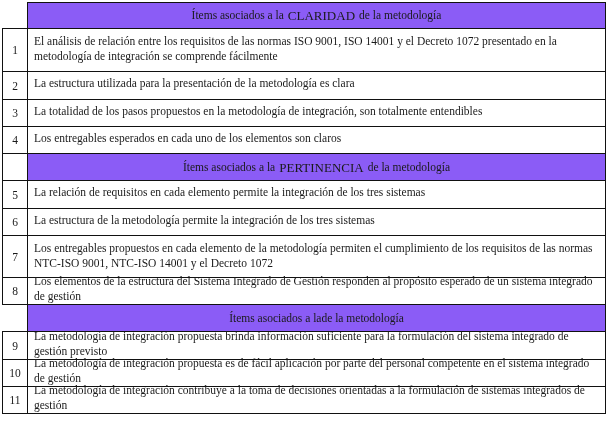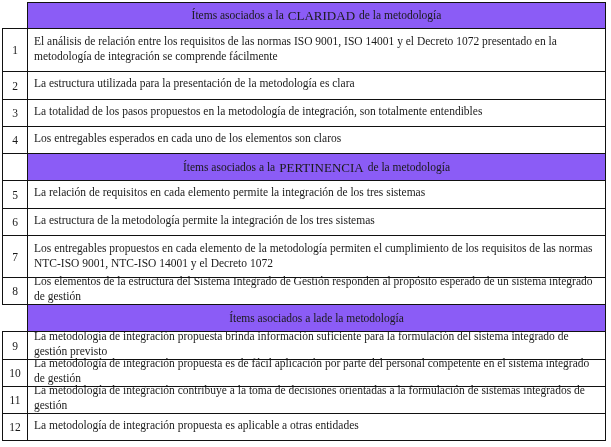--- a/index.html
+++ b/index.html
@@ -87,18 +87,14 @@
     <div class="txt">La metodología de integración propuesta brinda información suficiente para la formulación del sistema integrado de gestión previsto</div>
   </div>
   <div class="row" style="height:27px">
     <div class="num">10</div>
     <div class="txt">La metodología de integración propuesta es de fácil aplicación por parte del personal competente en el sistema integrado de gestión</div>
   </div>
   <div class="row" style="height:27px">
     <div class="num">11</div>
     <div class="txt">La metodología de integración contribuye a la toma de decisiones orientadas a la formulación de sistemas integrados de gestión</div>
   </div>
-  <div class="row" style="height:27px">
-    <div class="num">12</div>
-    <div class="txt">La metodología de integración propuesta es aplicable a otras entidades</div>
-  </div>
 
 </div>
 
 </body></html>

